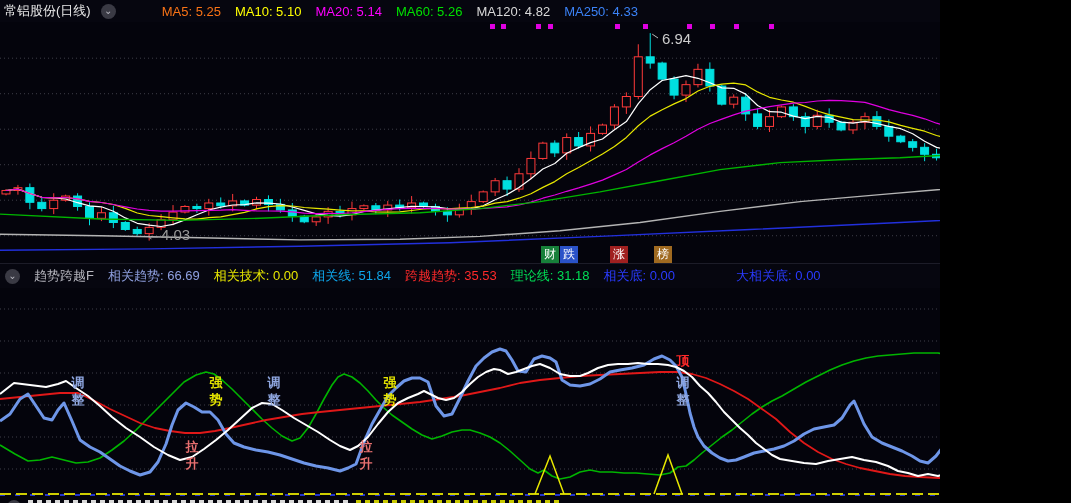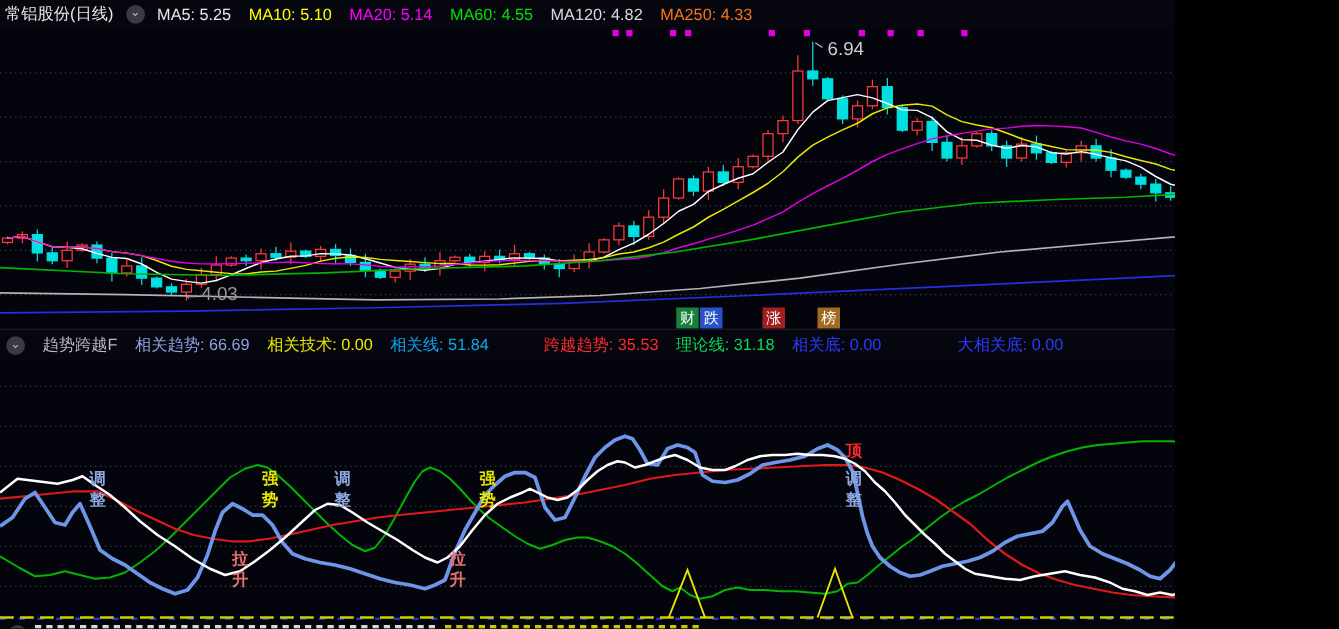--- a/index.html
+++ b/index.html
@@ -25,26 +25,26 @@
 </style>
 </head>
 <body>
 
 <div id="app">
 
   <div class="hdr">
     <span class="title">常铝股份(日线)</span>
     <span class="circle-btn">⌄</span>
     <span style="display:flex;gap:14px;">
-        <span class="ma-item" style="color: #e5e5e5;">MA5: 5.25</span>
+        <span class="ma-item" style="color: #f97316; margin-left: 36px;">MA5: 5.25</span>
         <span class="ma-item" style="color: rgb(255, 255, 0);">MA10: 5.10</span>
         <span class="ma-item" style="color: rgb(255, 0, 255);">MA20: 5.14</span>
-        <span class="ma-item" style="color: rgb(0, 224, 0);">MA60: 4.55</span>
+        <span class="ma-item" style="color: rgb(0, 224, 0);">MA60: 5.26</span>
         <span class="ma-item" style="color: rgb(216, 216, 216);">MA120: 4.82</span>
-        <span class="ma-item" style="color: #f97316;">MA250: 4.33</span>
+        <span class="ma-item" style="color: #3b82f6;">MA250: 4.33</span>
       </span>
   </div>
 
   <svg id="main-svg" width="1071" height="236" style="top:22px">
       <line x1="0" y1="213.72271386430677" x2="1071" y2="213.72271386430677" stroke="#3e3e48" stroke-width="1" stroke-dasharray="1 3"></line>
       <line x1="0" y1="178.2182890855457" x2="1071" y2="178.2182890855457" stroke="#3e3e48" stroke-width="1" stroke-dasharray="1 3"></line>
       <line x1="0" y1="142.71386430678467" x2="1071" y2="142.71386430678467" stroke="#3e3e48" stroke-width="1" stroke-dasharray="1 3"></line>
       <line x1="0" y1="107.20943952802361" x2="1071" y2="107.20943952802361" stroke="#3e3e48" stroke-width="1" stroke-dasharray="1 3"></line>
       <line x1="0" y1="71.70501474926252" x2="1071" y2="71.70501474926252" stroke="#3e3e48" stroke-width="1" stroke-dasharray="1 3"></line>
       <line x1="0" y1="36.200589970501454" x2="1071" y2="36.200589970501454" stroke="#3e3e48" stroke-width="1" stroke-dasharray="1 3"></line>
@@ -256,21 +256,21 @@
       <div class="badge" style="left: 654px; background: rgb(160, 106, 32);">榜</div>
     </div>
 
   <div class="ind-hdr">
     <span class="circle-btn" style="margin-left:5px">⌄</span>
     <span class="ind-name">趋势跨越F</span>
     <span style="display:flex;gap:14px;">
         <span style="color: rgb(143, 160, 224);">相关趋势: 66.69</span>
         <span style="color: rgb(232, 232, 0);">相关技术: 0.00</span>
         <span style="color: #0ea5e9;">相关线: 51.84</span>
-        <span style="color: rgb(255, 42, 42); margin-left: 30px;">跨越趋势: 35.53</span>
+        <span style="color: rgb(255, 42, 42);">跨越趋势: 35.53</span>
         <span style="color: rgb(0, 221, 85);">理论线: 31.18</span>
         <span style="color: rgb(42, 59, 255);">相关底: 0.00</span>
         <span style="color: rgb(42, 59, 255); margin-left: 47px;">大相关底: 0.00</span>
       </span>
   </div>
 
   <svg id="lower-svg" width="1071" height="216" style="top:287px">
       <line x1="0" y1="22" x2="1071" y2="22" stroke="#3e3e48" stroke-width="1" stroke-dasharray="1 3"></line>
       <line x1="0" y1="54" x2="1071" y2="54" stroke="#3e3e48" stroke-width="1" stroke-dasharray="1 3"></line>
       <line x1="0" y1="86" x2="1071" y2="86" stroke="#3e3e48" stroke-width="1" stroke-dasharray="1 3"></line>

